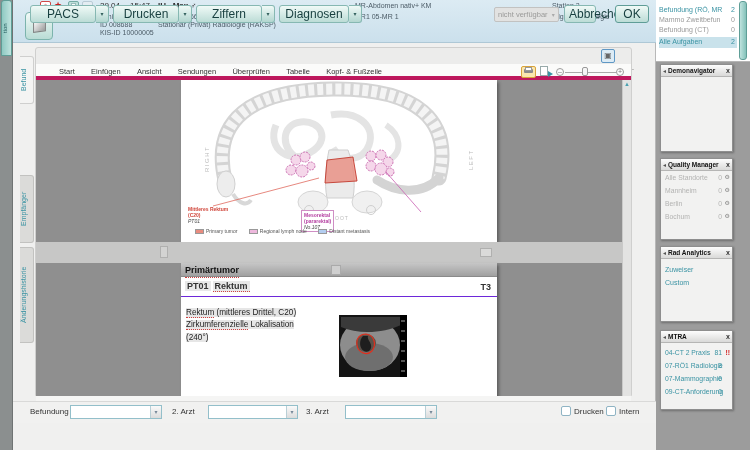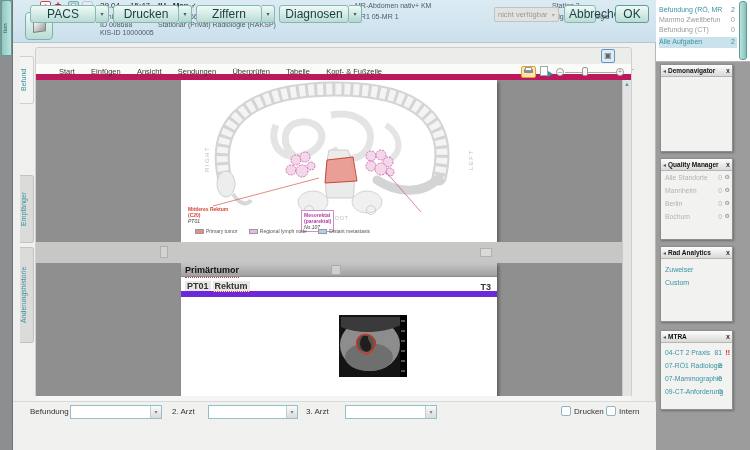--- a/index.html
+++ b/index.html
@@ -39,21 +39,21 @@
     text-align:center;border:1px solid #c2c2c0;border-right:0;border-radius:3px 0 0 3px;padding:4px 0;}
   .vtab.active{background:#f4f4f3;border-color:#cfcfce;}
   .vtab.idle{background:#dbdbd9;}
 
   
   .editor-bg{left:35px;top:47px;width:597px;height:349px;background:#ececeb;border:1px solid #cfcfce;border-radius:3px 3px 0 0;}
   .ed-title{left:41px;top:50px;width:558px;height:13px;background:#fff;border:1px solid #c6c6c5;border-radius:3px;
     font-size:7.5px;line-height:11px;padding-left:5px;color:#333;}
   .win-btn{left:601px;top:49px;width:14px;height:14px;background:#dcebf5;border:1px solid #5f97c4;border-radius:2px;
     font-size:8px;line-height:12px;text-align:center;color:#666;}
-  .menubar{left:36px;top:64px;width:595px;height:16px;background:#fbfbfa;border-bottom:6px solid #be185d;}
+  .menubar{left:36px;top:64px;width:595px;height:16px;background:#fbfbfa;border-bottom:4px solid #be185d;}
   .menu-item{display:inline-block;font-size:7.5px;color:#333;padding:3px 7px 0 7px;}
   .docarea{left:36px;top:80px;width:586px;height:316px;background:#8f8f8f;}
   .scrollstrip{left:622px;top:80px;width:9px;height:316px;background:#e3e3e2;border-left:1px solid #c9c9c8;}
   .scrollstrip .up{display:block;text-align:center;color:#4aa0b0;font-size:6px;line-height:8px;}
   .bottomstrip{left:36px;top:396px;width:595px;height:6px;background:#f5f5f4;}
 
   
   .print-btn{left:521px;top:66px;width:15px;height:12px;background:#fbe7ae;border:1px solid #d9a43c;border-radius:2px;}
   .print-glyph{margin:2px auto 0;width:9px;height:4px;background:#8a8a8a;border-radius:1px;}
   .print-paper{margin:-6px auto 0;width:7px;height:4px;background:#fff;border:0.5px solid #999;}
@@ -84,21 +84,21 @@
   .sw1{background:#eeb8dd;border-color:#c46aad;}
   .sw2{background:#b3cdf0;border-color:#7a9cc9;}
 
   
   .page2{left:181px;top:263px;width:316px;height:134px;background:#fff;box-shadow:2px 2px 3px rgba(0,0,0,.35);}
   .sec-band{position:absolute;left:0;top:0;width:100%;height:14px;background:linear-gradient(#c6c6c6,#a0a0a0);
     border-bottom:1px solid #8a8a8a;}
   .sec-band b{font-size:9px;color:#111;margin-left:4px;line-height:14px;display:inline-block;
     border-bottom:1px dotted #d04040;}
   .sec-handle{position:absolute;left:150px;top:2px;width:10px;height:10px;background:#cfcfcf;border:1px solid #aaa;}
-  .pt-row{position:absolute;left:0;top:18px;width:100%;height:16px;border-bottom:6px solid #6d28d9;}
+  .pt-row{position:absolute;left:0;top:18px;width:100%;height:16px;border-bottom:1px solid #6d28d9;}
   .pt-row .code,.pt-row .organ{font-weight:bold;font-size:9px;background:#e8e8e8;padding:0 2px;margin-left:4px;}
   .pt-row .organ{margin-left:2px;border-bottom:1px dotted #d04040;}
   .pt-row .stage{position:absolute;right:6px;top:1px;font-weight:bold;font-size:9px;}
   .body-text{position:absolute;left:5px;top:44px;width:152px;font-size:8.2px;line-height:12.4px;color:#1d1d1d;}
   .body-text span{background:#e6e6e6;}
   .body-text .miss{border-bottom:1px dotted #d04040;}
   .mri{position:absolute;left:158px;top:52px;width:68px;height:62px;background:#0d0d0d;}
 
   
   .frow1{left:13px;top:401px;width:643px;height:22px;background:#f1f1f0;border-top:1px solid #d9d9d8;}
@@ -276,20 +276,23 @@
   <div class="abs page2">
     <div class="sec-band">
       <b>Primärtumor</b>
       <span class="sec-handle"></span>
     </div>
     <div class="pt-row">
       <span class="code">PT01</span><span class="organ">Rektum</span>
       <span class="stage">T3</span>
     </div>
     <div class="body-text">
+      <div><span></span><span class="miss">Rektum</span><span> (mittleres Drittel, C20)</span></div>
+      <div><span></span><span class="miss">Zirkumferenzielle</span><span> Lokalisation</span></div>
+      <div><span>(240°)</span><span class="miss"></span><span></span></div>
     </div>
     <div class="mri">
       <svg width="68" height="62" viewBox="0 0 68 62">
         <rect x="0" y="0" width="68" height="62" fill="#141414"></rect>
         <ellipse cx="31" cy="30" rx="30" ry="26" fill="#8d8d8d"></ellipse>
         <path d="M2,12 C20,20 45,18 62,10 L62,2 L2,2 Z" fill="#3a3a3a"></path>
         <ellipse cx="30" cy="42" rx="24" ry="14" fill="#6f6f6f"></ellipse>
         <ellipse cx="27" cy="28" rx="10" ry="9" fill="#5a5149"></ellipse>
         <path d="M24,21 C20,25 20,33 25,36 C29,38 33,35 32,30 C31,26 28,24 29,21 Z" fill="#1e1e1e"></path>
         <path d="M27,19 C35,20 38,29 33,36 C28,41 19,38 18,30 C17,23 21,19 27,19" fill="none" stroke="#e0301e" stroke-width="1.2"></path>

